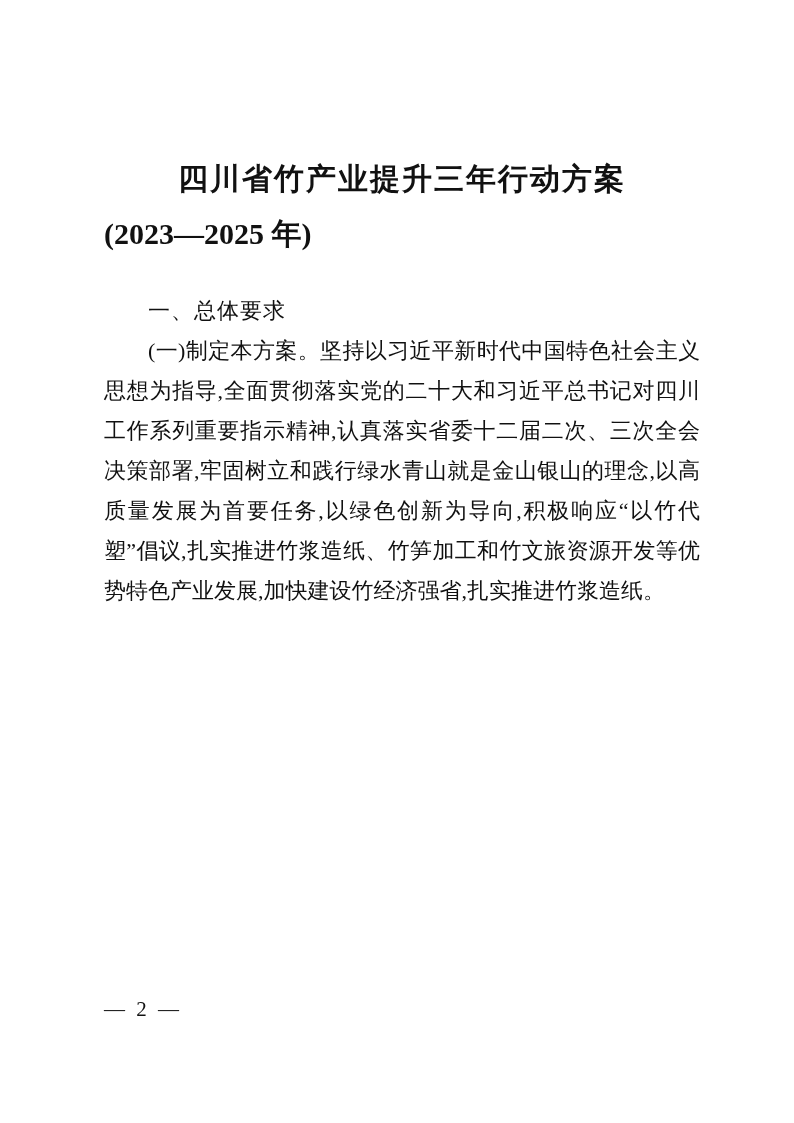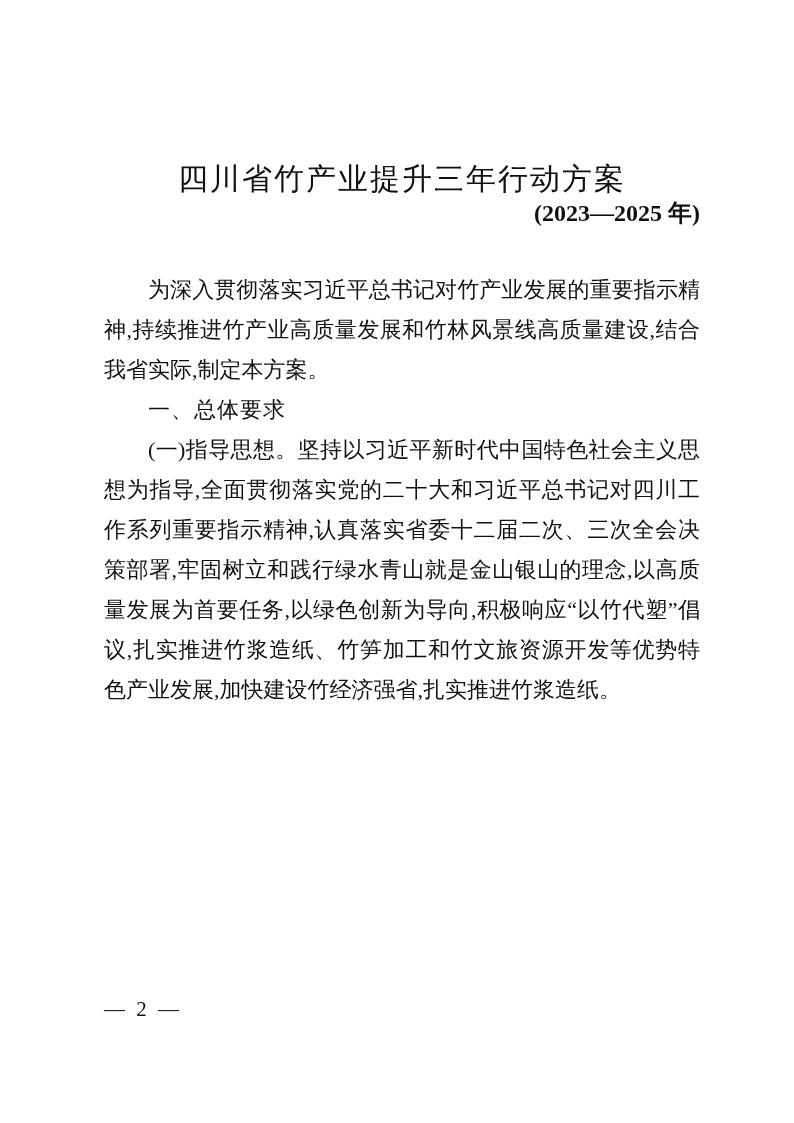--- a/index.html
+++ b/index.html
@@ -13,30 +13,31 @@
     color: #111111;
   }
   .page {
     position: absolute;
     inset: 0;
     background: #ffffff;
     padding: 160px 94px 0 104px;
   }
   .doc-title {
     font-size: 30px;
-    font-weight: normal;
+    font-weight: bold;
     text-align: center;
     letter-spacing: 2px;
     line-height: 38px;
     white-space: nowrap;
   }
   .doc-subtitle {
-    font-size: 24px;
+    font-size: 30px;
     font-weight: bold;
-    text-align: right;
+    text-align: left;
+    margin-top: 21px;
     line-height: 30px;
   }
   .doc-body {
     margin-top: 42px;
     font-size: 22px;
     line-height: 40px;
     text-align: justify;
     text-justify: inter-ideograph;
   }
   .para { text-indent: 2em; }
@@ -58,24 +59,23 @@
 <body>
 
 <div class="page">
 
   <h1 class="doc-title">四川省竹产业提升三年行动方案</h1>
 
   <h2 class="doc-subtitle">(2023—2025 年)</h2>
 
   <div class="doc-body">
 
-    <p class="para"><span>为深入贯彻落实习近平总书记对竹产业发展的重要指示精神,持续推进竹产业高质量发展和竹林风景线高质量建设,结合我省实际,制定本方案。</span></p>
 
     <p class="para heading"><span>一、总体要求</span></p>
 
-    <p class="para"><span class="lead">(一)指导思想。</span><span>坚持以习近平新时代中国特色社会主义思想为指导,全面贯彻落实党的二十大和习近平总书记对四川工作系列重要指示精神,认真落实省委十二届二次、三次全会决策部署,牢固树立和践行绿水青山就是金山银山的理念,以高质量发展为首要任务,以绿色创新为导向,积极响应“以竹代塑”倡议,扎实推进竹浆造纸、竹笋加工和竹文旅资源开发等优势特色产业发展,加快建设竹经济强省,扎实推进竹浆造纸。</span></p>
+    <p class="para"><span class="lead">(一)制定本方案。</span><span>坚持以习近平新时代中国特色社会主义思想为指导,全面贯彻落实党的二十大和习近平总书记对四川工作系列重要指示精神,认真落实省委十二届二次、三次全会决策部署,牢固树立和践行绿水青山就是金山银山的理念,以高质量发展为首要任务,以绿色创新为导向,积极响应“以竹代塑”倡议,扎实推进竹浆造纸、竹笋加工和竹文旅资源开发等优势特色产业发展,加快建设竹经济强省,扎实推进竹浆造纸。</span></p>
 
 
   </div>
 
   <div class="page-footer">— 2 —</div>
 
 </div>
 
 </body></html>

